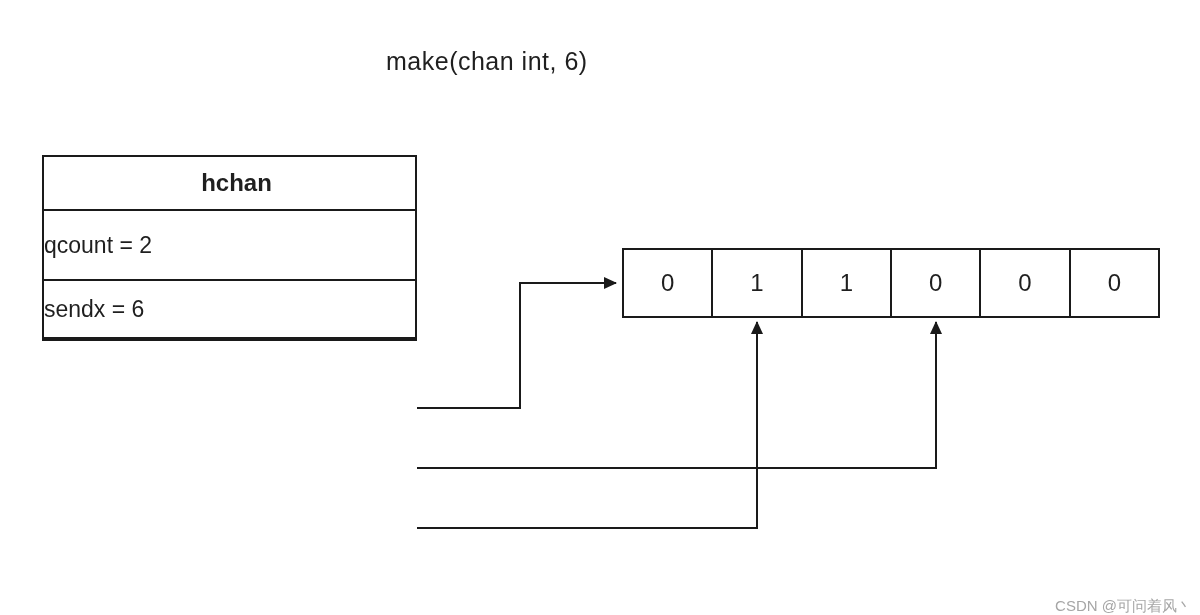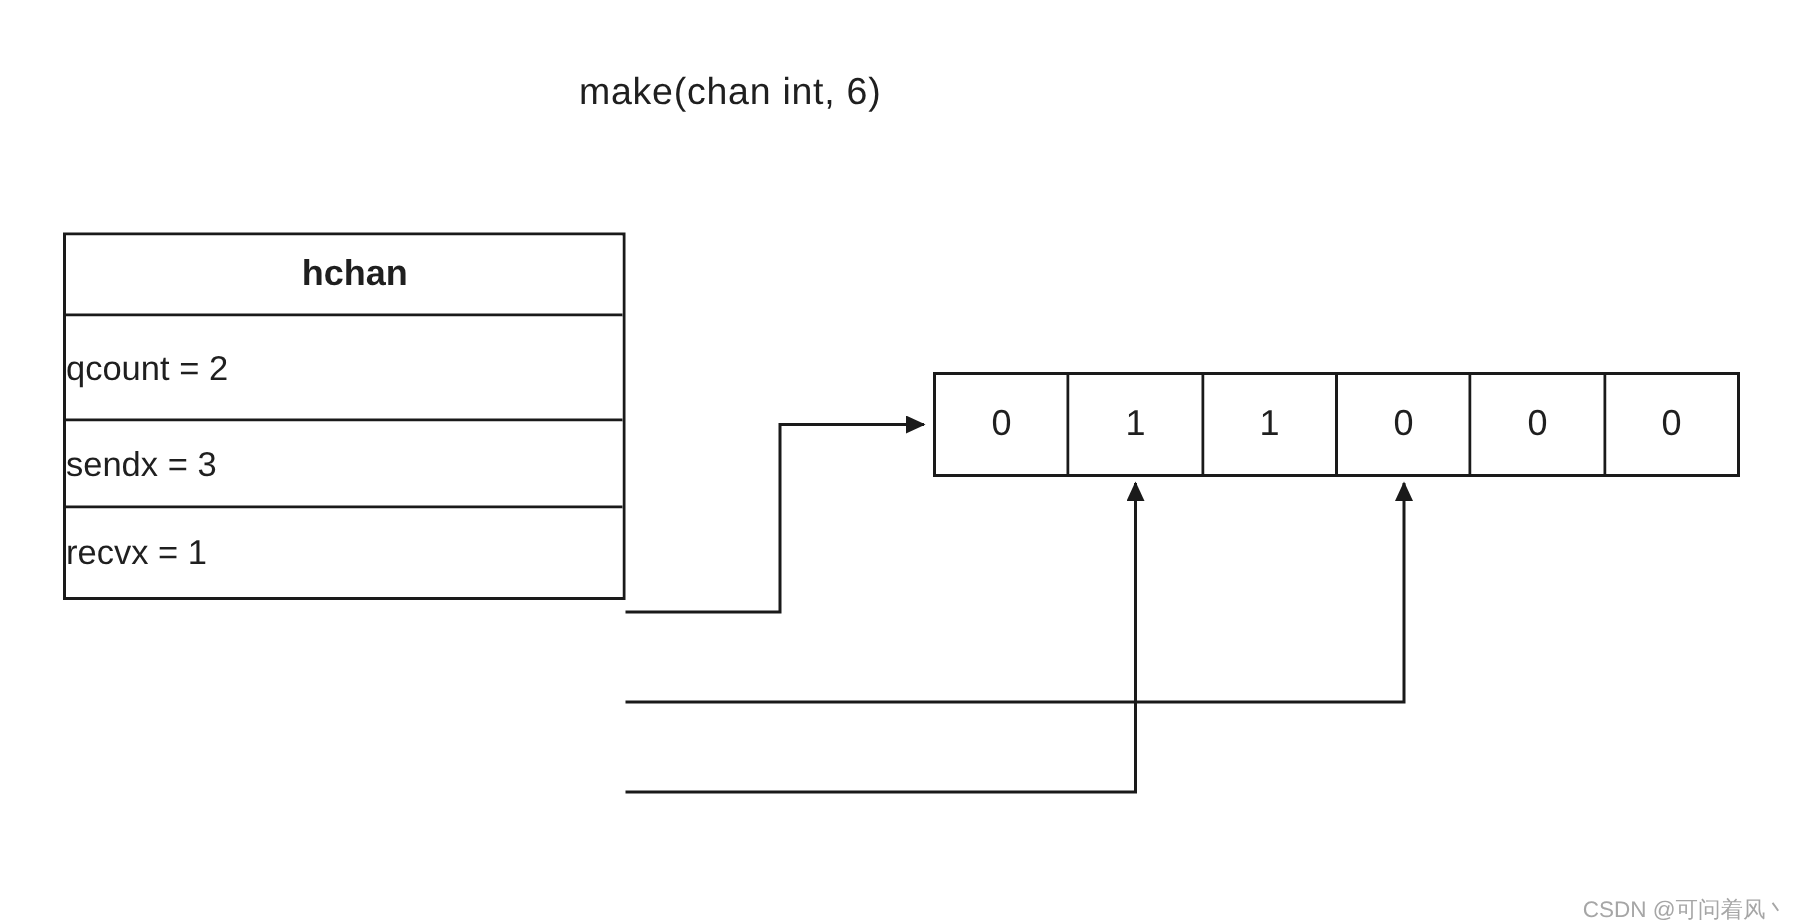--- a/index.html
+++ b/index.html
@@ -103,22 +103,21 @@
 </head>
 <body>
 
 <div class="canvas">
 
   <div class="title">make(chan int, 6)</div>
 
   <div class="hchan">
     <div class="row header" style="height:54px">hchan</div>
     <div class="row" style="height:70px">qcount = 2</div>
-    <div class="row" style="height:58px">sendx = 3</div>
-    <div class="row last" style="height:59px">recvx = 1</div>
+    <div class="row" style="height:58px">sendx = 6</div>
   </div>
 
   <div class="buffer">
     <div class="cell">0</div>
     <div class="cell">1</div>
     <div class="cell">1</div>
     <div class="cell">0</div>
     <div class="cell">0</div>
     <div class="cell last">0</div>
   </div>

